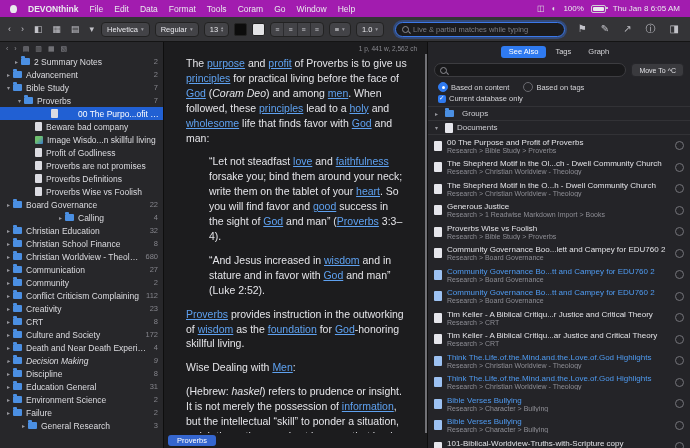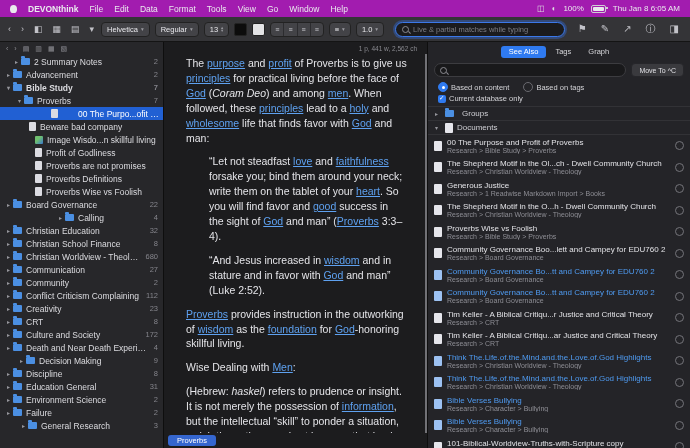--- a/index.html
+++ b/index.html
@@ -112,21 +112,21 @@
 
   <div class="menubar">
     <span class="apple-shape"></span>
     <div class="menu-items">
         <span class="menu-item bold">DEVONthink</span>
         <span class="menu-item">File</span>
         <span class="menu-item">Edit</span>
         <span class="menu-item">Data</span>
         <span class="menu-item">Format</span>
         <span class="menu-item">Tools</span>
-        <span class="menu-item">View</span>
+        <span class="menu-item">Coram</span>
         <span class="menu-item">Go</span>
         <span class="menu-item">Window</span>
         <span class="menu-item">Help</span>
       </div>
     <div class="status">
       <span style="display:flex;gap:7px;">
           <span class="st-ic">◫</span>
           <span class="st-ic">◐</span>
         </span>
       <span>100%</span>
@@ -205,38 +205,38 @@
             <span class="ic-folder"></span>
             <span class="sb-label">2 Summary Notes</span>
             <span class="sb-count">2</span>
           </div>
           <div class="sb-row" style="padding-left: 4px;">
             <span class="tri">▸</span>
             <span class="ic-folder"></span>
             <span class="sb-label">Advancement</span>
             <span class="sb-count">2</span>
           </div>
-          <div class="sb-row" style="padding-left: 4px; font-weight: bold;">
+          <div class="sb-row" style="padding-left: 4px;">
             <span class="tri">▾</span>
             <span class="ic-folder"></span>
             <span class="sb-label">Bible Study</span>
             <span class="sb-count">7</span>
           </div>
           <div class="sb-row" style="padding-left: 15px;">
             <span class="tri">▾</span>
             <span class="ic-folder"></span>
             <span class="sb-label">Proverbs</span>
             <span class="sb-count">7</span>
           </div>
           <div class="sb-row sel" style="padding-left: 26px; gap: 16px;">
             <span class="tri"></span>
             <span class="ic-doc"></span>
             <span class="sb-label">00 The Purpo...ofit of Proverbs</span>
           </div>
-          <div class="sb-row" style="padding-left: 20px;">
+          <div class="sb-row" style="padding-left: 26px;">
             <span class="tri"></span>
             <span class="ic-doc"></span>
             <span class="sb-label">Beware bad company</span>
           </div>
           <div class="sb-row" style="padding-left: 26px;">
             <span class="tri"></span>
             <span class="ic-image"></span>
             <span class="sb-label">Image Wisdo...n skillful living</span>
           </div>
           <div class="sb-row" style="padding-left: 26px;">
@@ -324,21 +324,21 @@
             <span class="ic-folder"></span>
             <span class="sb-label">Culture and Society</span>
             <span class="sb-count">172</span>
           </div>
           <div class="sb-row" style="padding-left: 4px;">
             <span class="tri">▸</span>
             <span class="ic-folder"></span>
             <span class="sb-label">Death and Near Death Experiences</span>
             <span class="sb-count">4</span>
           </div>
-          <div class="sb-row" style="padding-left: 17px;">
+          <div class="sb-row" style="padding-left: 4px; font-style: italic;">
             <span class="tri">▸</span>
             <span class="ic-folder"></span>
             <span class="sb-label">Decision Making</span>
             <span class="sb-count">9</span>
           </div>
           <div class="sb-row" style="padding-left: 4px;">
             <span class="tri">▸</span>
             <span class="ic-folder"></span>
             <span class="sb-label">Discipline</span>
             <span class="sb-count">8</span>
@@ -437,36 +437,36 @@
             <span class="doc-ic"></span>
             <div class="sa-col">
               <div class="sa-title">The Shepherd Motif in the Ol...ch - Dwell Community Church</div>
               <div class="sa-path">Research &gt; Christian Worldview - Theology</div>
             </div>
             <span class="ring"></span>
           </div>
           <div class="sa-row">
             <span class="doc-ic"></span>
             <div class="sa-col">
+              <div class="sa-title">The Shepherd Motif in the O...h - Dwell Community Church</div>
+              <div class="sa-path">Research &gt; Christian Worldview - Theology</div>
+            </div>
+            <span class="ring"></span>
+          </div>
+          <div class="sa-row">
+            <span class="doc-ic"></span>
+            <div class="sa-col">
               <div class="sa-title">Generous Justice</div>
               <div class="sa-path">Research &gt; 1 Readwise Markdown Import &gt; Books</div>
             </div>
             <span class="ring"></span>
           </div>
           <div class="sa-row">
             <span class="doc-ic"></span>
             <div class="sa-col">
-              <div class="sa-title">The Shepherd Motif in the O...h - Dwell Community Church</div>
-              <div class="sa-path">Research &gt; Christian Worldview - Theology</div>
-            </div>
-            <span class="ring"></span>
-          </div>
-          <div class="sa-row">
-            <span class="doc-ic"></span>
-            <div class="sa-col">
               <div class="sa-title">Proverbs Wise vs Foolish</div>
               <div class="sa-path">Research &gt; Bible Study &gt; Proverbs</div>
             </div>
             <span class="ring"></span>
           </div>
           <div class="sa-row">
             <span class="doc-ic"></span>
             <div class="sa-col">
               <div class="sa-title">Community Governance Boo...lett and Campey for EDU760 2</div>
               <div class="sa-path">Research &gt; Board Governance</div>

